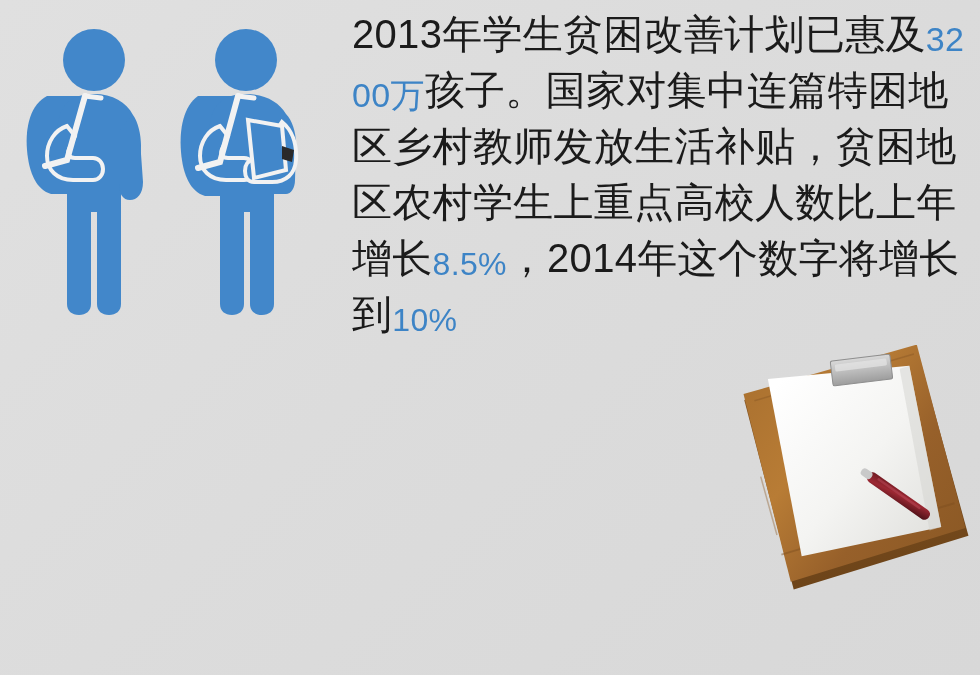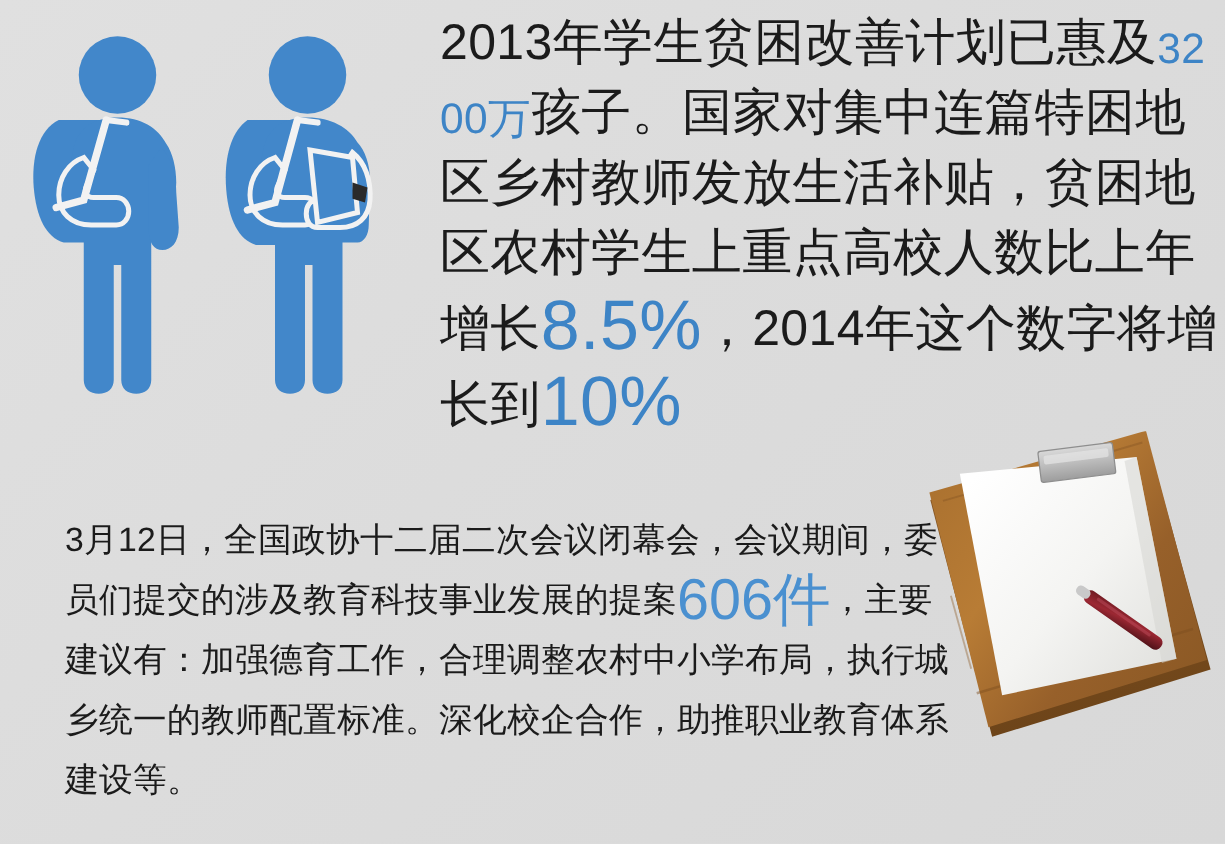--- a/index.html
+++ b/index.html
@@ -54,21 +54,21 @@
     text-align: left;
     word-break: break-all;
   }
   .top-text-block .plain { font-size: 40px; }
 
   .highlight {
     color: #3d84c6;
     font-weight: 400;
   }
   .hl-xl   { font-size: 34px; line-height: 1; vertical-align: -3px; }
-  .hl-lg   { font-size: 56px; line-height: 1; vertical-align: -3px; }
+  .hl-lg   { font-size: 32px; line-height: 1; vertical-align: -3px; }
 
   
   .bottom-text-block {
     position: absolute;
     left: 52px;
     top: 408px;
     width: 712px;
     font-size: 27px;
     line-height: 48px;
     color: #1b1b1b;
@@ -231,17 +231,14 @@
 
         <g transform="rotate(42 160 160)">
           <rect x="120" y="152" width="74" height="11" rx="5" fill="url(#penGrad)"></rect>
           <rect x="112" y="153.5" width="12" height="8" rx="3.5" fill="#c9c9c9"></rect>
           <rect x="130" y="154" width="52" height="2.5" rx="1" fill="#c05060" opacity="0.45"></rect>
         </g>
       </g>
     </svg>
   </div>
 
-  <div class="bottom-text-block">
-    <span>3月12日，全国政协十二届二次会议闭幕会，会议期间，委员们提交的涉及教育科技事业发展的提案</span><span class="hl-num">606件</span><span>，主要建议有：加强德育工作，合理调整农村中小学布局，执行城乡统一的教师配置标准。深化校企合作，助推职业教育体系建设等。</span>
-  </div>
 
 </div>
 
 </body></html>

